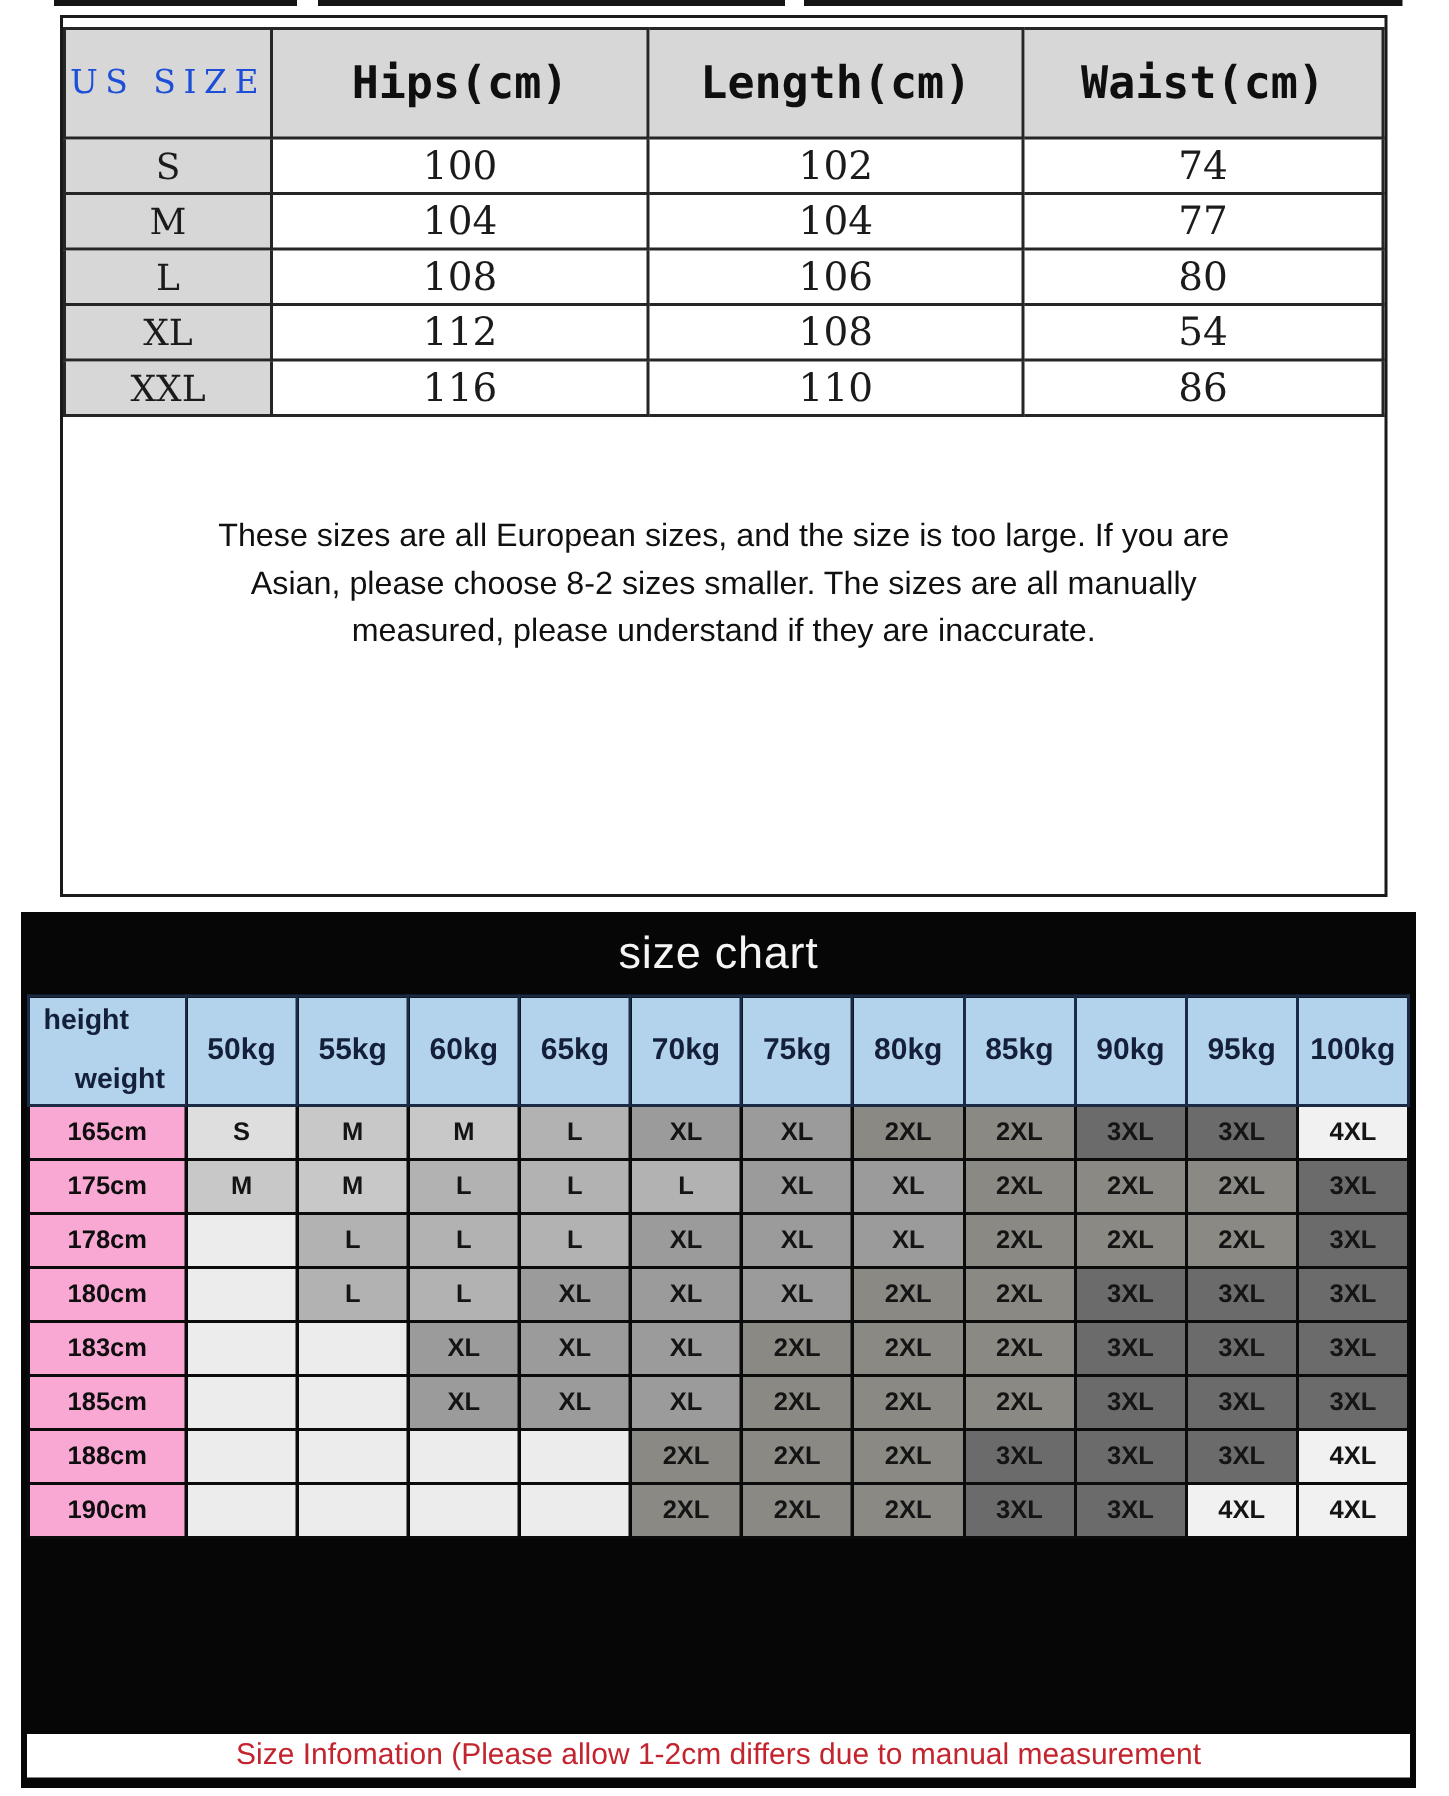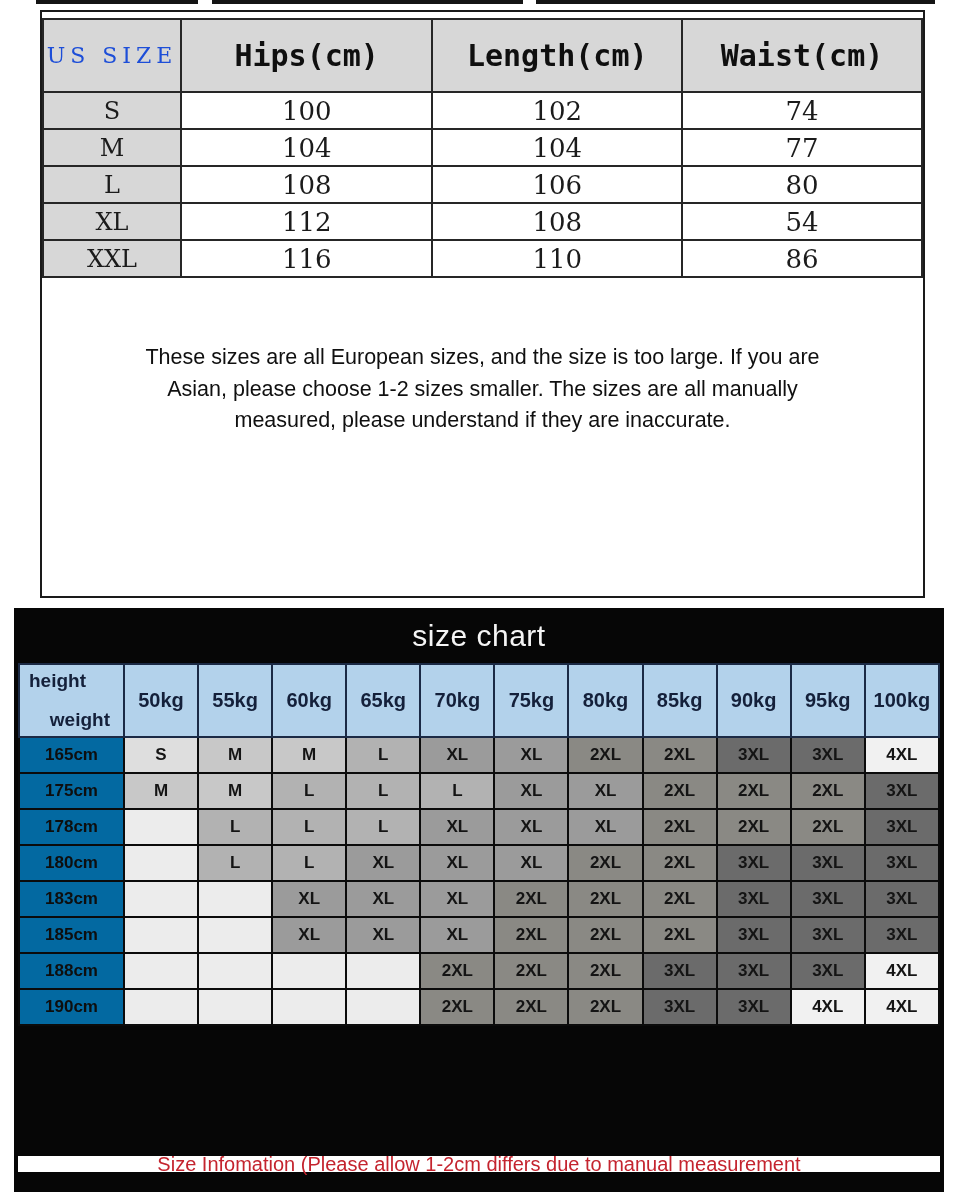--- a/index.html
+++ b/index.html
@@ -81,27 +81,27 @@
     background-image:linear-gradient(to top right,
       transparent calc(50% - 1.3px),
       #1b2a45 calc(50% - 1.3px) calc(50% + 1.3px),
       transparent calc(50% + 1.3px));
     background-color:#b3d2eb;
   }
   .corner-height { position:absolute; top:5px; left:9px; font-size:19px; }
   .corner-weight { position:absolute; bottom:5px; right:13px; font-size:19px; }
 
   .chart-table tbody th.h-cell {
-    height:34px; background:#0369a1; color:#0e0e0e;
+    height:34px; background:#f9a8d4; color:#0e0e0e;
     font-size:17px; border-color:#0b0b0b;
   }
   .chart-table tbody td { height:34px; font-size:17px; color:#141414; }
 
   .chart-footer {
-    position:absolute; top:548px; left:4px; right:4px; height:16px;
+    position:absolute; top:548px; left:4px; right:4px; height:29px;
     background:#ffffff; display:flex; align-items:center; justify-content:center;
     font-size:20px;
   }
 </style>
 </head>
 <body>
 
 <div class="top-strip"></div>
 
 <div class="params-box">
@@ -150,21 +150,21 @@
           <td class="size-c">XXL</td>
           <td>116</td>
           <td>110</td>
           <td>86</td>
         </tr>
       </tbody>
   </table>
 
   <div class="params-note" id="params-note">
       <div>These sizes are all European sizes, and the size is too large. If you are</div>
-      <div>Asian, please choose 1-2 sizes smaller. The sizes are all manually</div>
+      <div>Asian, please choose 8-2 sizes smaller. The sizes are all manually</div>
       <div>measured, please understand if they are inaccurate.</div>
     </div>
 </div>
 
 <div class="chart-section">
   <div class="chart-title">size chart</div>
 
   <table class="chart-table">
     <colgroup id="chart-cols">
         <col style="width:105px">

